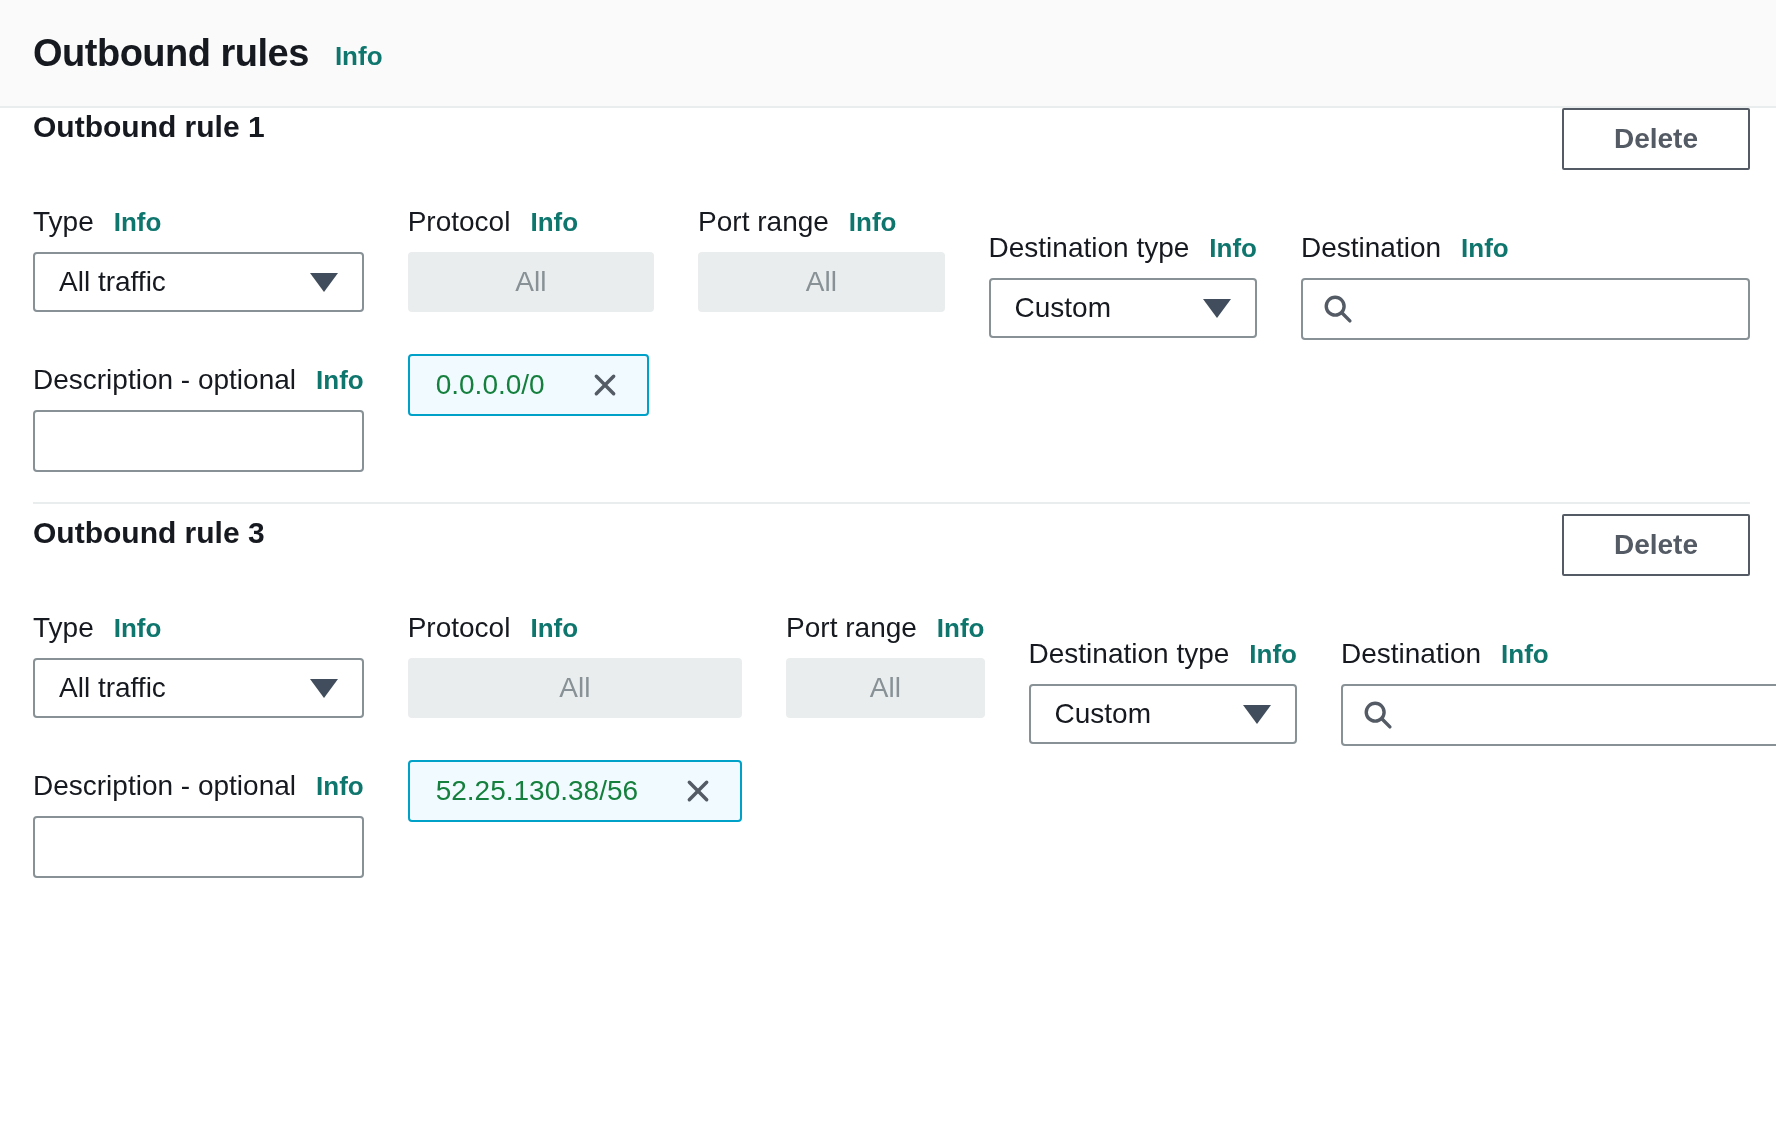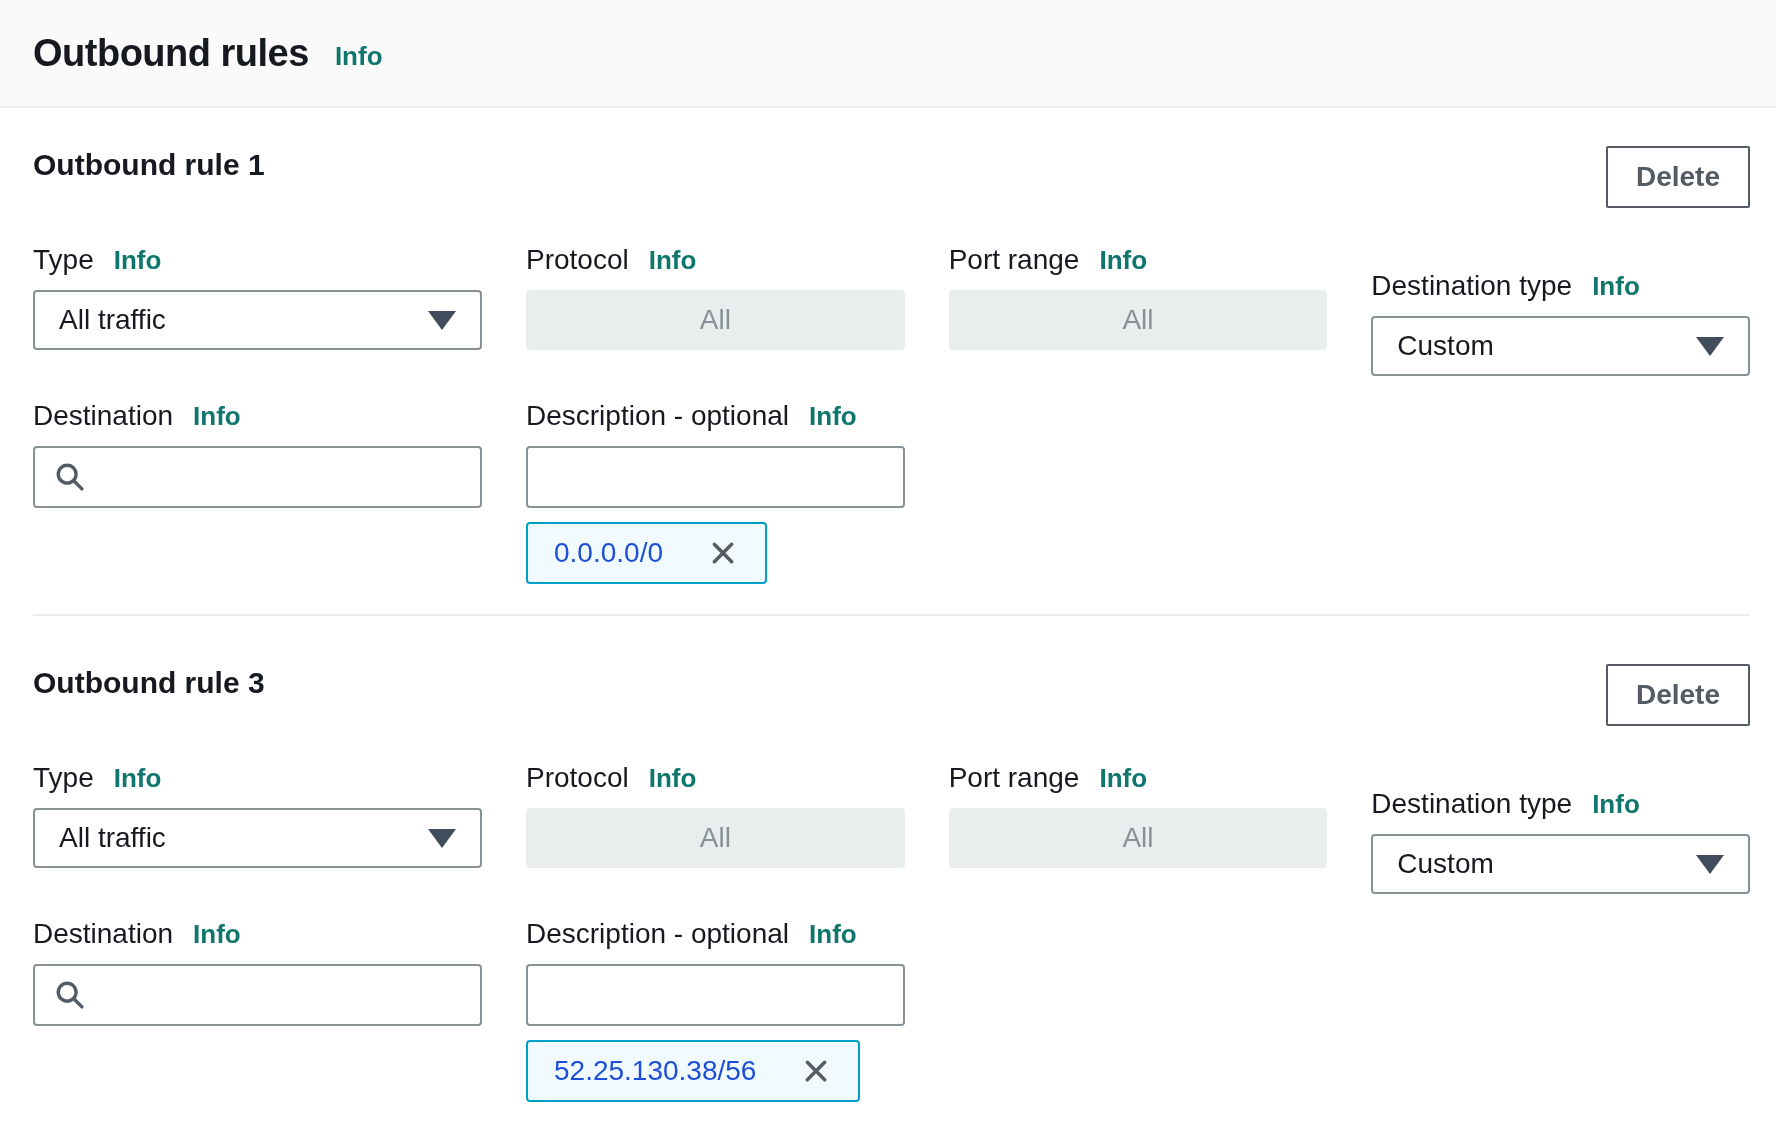--- a/index.html
+++ b/index.html
@@ -33,44 +33,43 @@
   }
   .panel-header .info-link { margin-left: 26px; margin-top: 6px; }
 
   
   .content { padding: 0 26px 0 33px; }
 
   .rule-top {
     display: flex;
     justify-content: space-between;
     align-items: flex-start;
-    margin-top: 38px;
   }
   .rule-heading {
     font-size: 30px;
     font-weight: 700;
     margin-top: 2px;
     line-height: 34px;
   }
   .delete-btn {
-    width: 144px;
+    width: 188px;
     height: 62px;
     background: #ffffff;
     border: 2px solid #545b64;
     border-radius: 2px;
     color: #545b64;
     font-family: inherit;
     font-size: 28px;
     font-weight: 700;
     cursor: pointer;
   }
 
   .fields-grid {
     display: grid;
-    grid-template-columns: 1fr 1fr 1fr 1fr;
+    grid-template-columns: 1fr 1fr 1fr 1fr 1fr;
     column-gap: 44px;
     margin-top: 38px;
   }
   .field-label {
     display: flex;
     align-items: baseline;
     font-size: 28px;
     line-height: 28px;
     margin-bottom: 16px;
     white-space: nowrap;
@@ -142,21 +141,21 @@
   .tag {
     display: inline-flex;
     align-items: center;
     margin-top: 14px;
     height: 62px;
     border: 2px solid #00a1c9;
     background: #f1faff;
     border-radius: 4px;
     padding: 0 26px;
     font-size: 28px;
-    color: #1d4ed8;
+    color: #15803d;
   }
   .tag .tag-text { margin-right: 44px; }
   .dismiss { display: inline-flex; cursor: pointer; }
 
   .rule-divider {
     border: none;
     border-top: 2px solid #eaeded;
     margin-top: 30px;
   }
   .rule2-spacer { height: 10px; }

